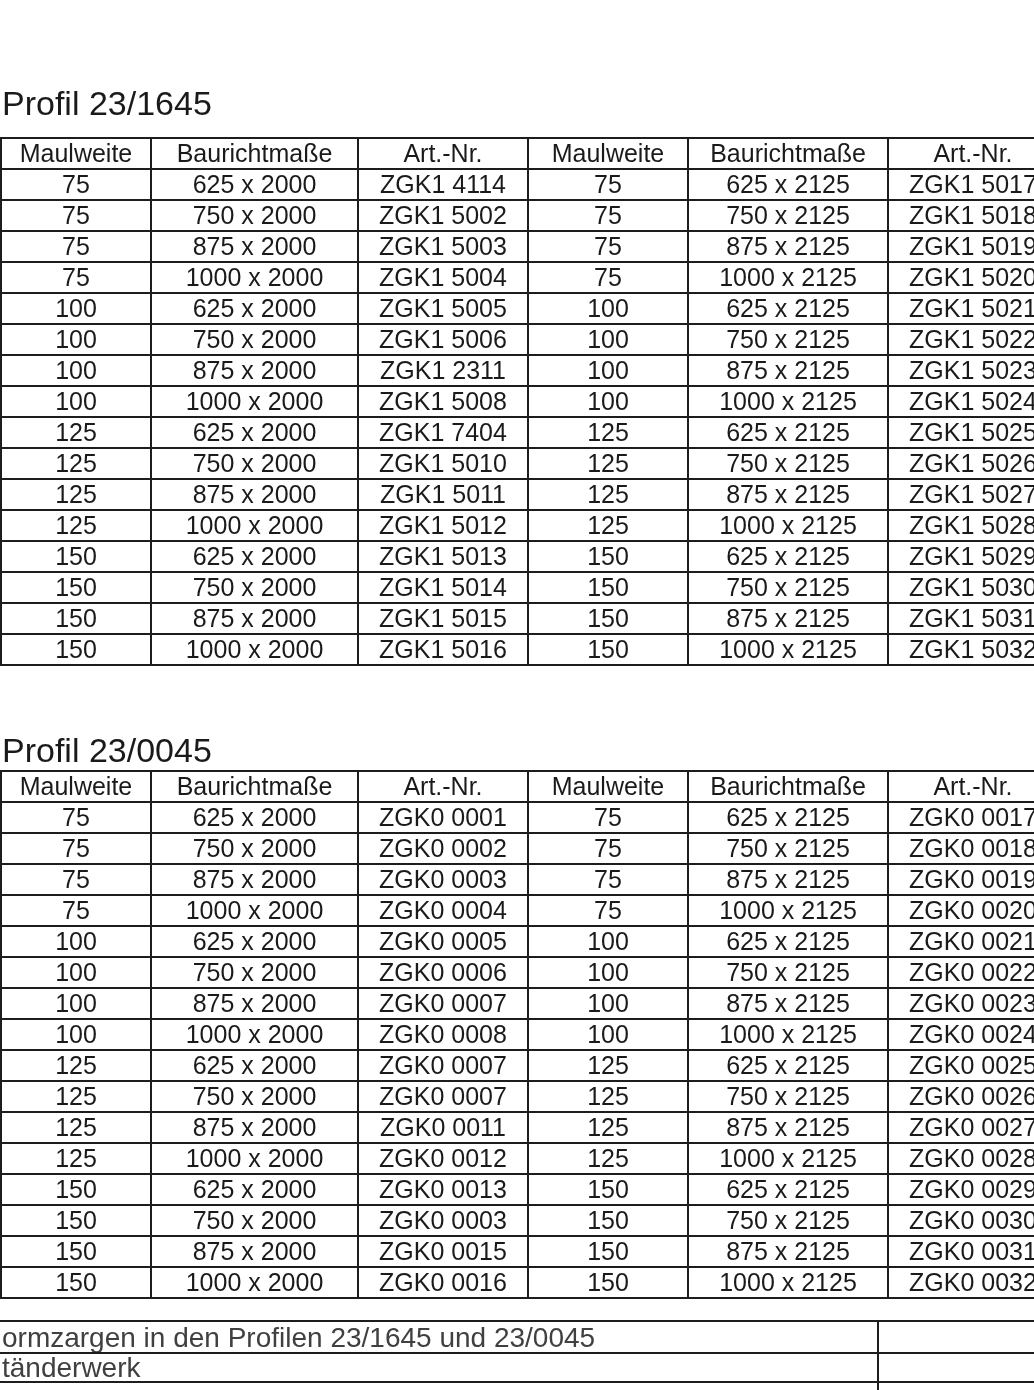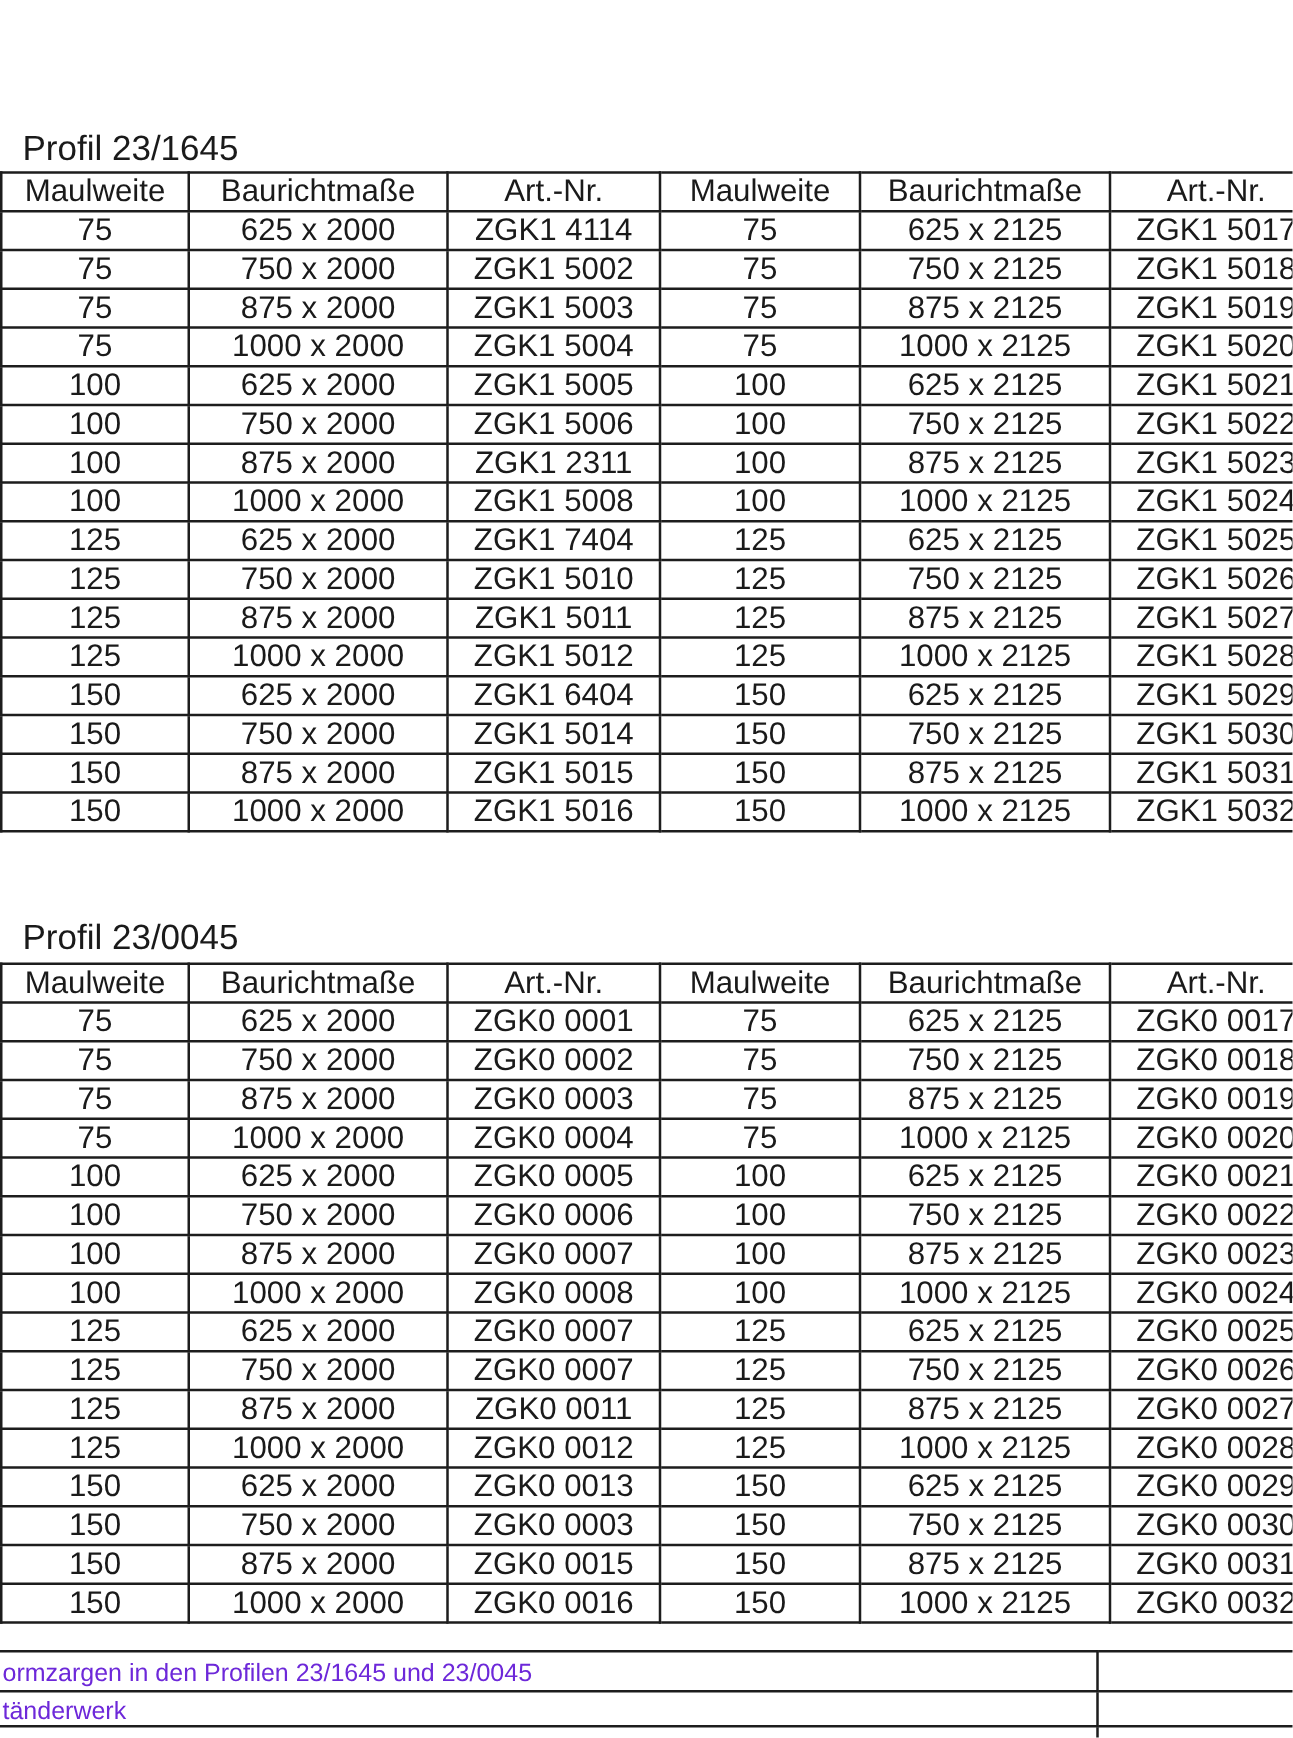--- a/index.html
+++ b/index.html
@@ -2,25 +2,25 @@
 <html><head>
 <meta charset="utf-8">
 <style>
   html,body{margin:0;padding:0;}
   body{
     width:1034px;height:1390px;overflow:hidden;position:relative;
     background:#ffffff;color:#1a1a1a;
     font-family:"Liberation Sans", sans-serif;
   }
   .section-title{
-    position:absolute;left:2px;margin:16px;font-weight:normal;
-    font-size:28px;line-height:34px;white-space:nowrap;
+    position:absolute;left:2px;margin:0;font-weight:normal;
+    font-size:34px;line-height:34px;white-space:nowrap;
   }
   #title-1{top:86px;}
-  #title-2{top:717px;}
+  #title-2{top:733px;}
   table.data-table{
     position:absolute;left:0;width:1057px;
     border-collapse:collapse;table-layout:fixed;
   }
   #table-1{top:137px;}
   #table-2{top:770px;}
   .data-table th,.data-table td{
     border:2px solid #1d1d1d;
     text-align:center;vertical-align:middle;
     font-size:25px;font-weight:normal;
@@ -32,21 +32,21 @@
   }
   .footer-table td{
     border:2px solid #1d1d1d;
     vertical-align:middle;text-align:left;
     padding:0 0 0 3px;overflow:hidden;white-space:nowrap;
   }
   .footer-table tr.r1 td{height:30px;}
   .footer-table tr.r2 td{height:26px;}
   .footer-table tr.r3 td{height:26px;}
   .footer-link{
-    color:#6d28d9;font-size:20px;line-height:20px;
+    color:#404040;font-size:28px;line-height:20px;
     padding-top:4px;display:inline-block;
   }
 </style>
 </head>
 <body>
 
 <h1 class="section-title" id="title-1">Profil 23/1645</h1>
 
 <table class="data-table" id="table-1">
   <colgroup>
@@ -160,21 +160,21 @@
         <td>125</td>
         <td>1000 x 2000</td>
         <td>ZGK1 5012</td>
         <td>125</td>
         <td>1000 x 2125</td>
         <td>ZGK1 5028</td>
       </tr>
       <tr>
         <td>150</td>
         <td>625 x 2000</td>
-        <td>ZGK1 6404</td>
+        <td>ZGK1 5013</td>
         <td>150</td>
         <td>625 x 2125</td>
         <td>ZGK1 5029</td>
       </tr>
       <tr>
         <td>150</td>
         <td>750 x 2000</td>
         <td>ZGK1 5014</td>
         <td>150</td>
         <td>750 x 2125</td>

